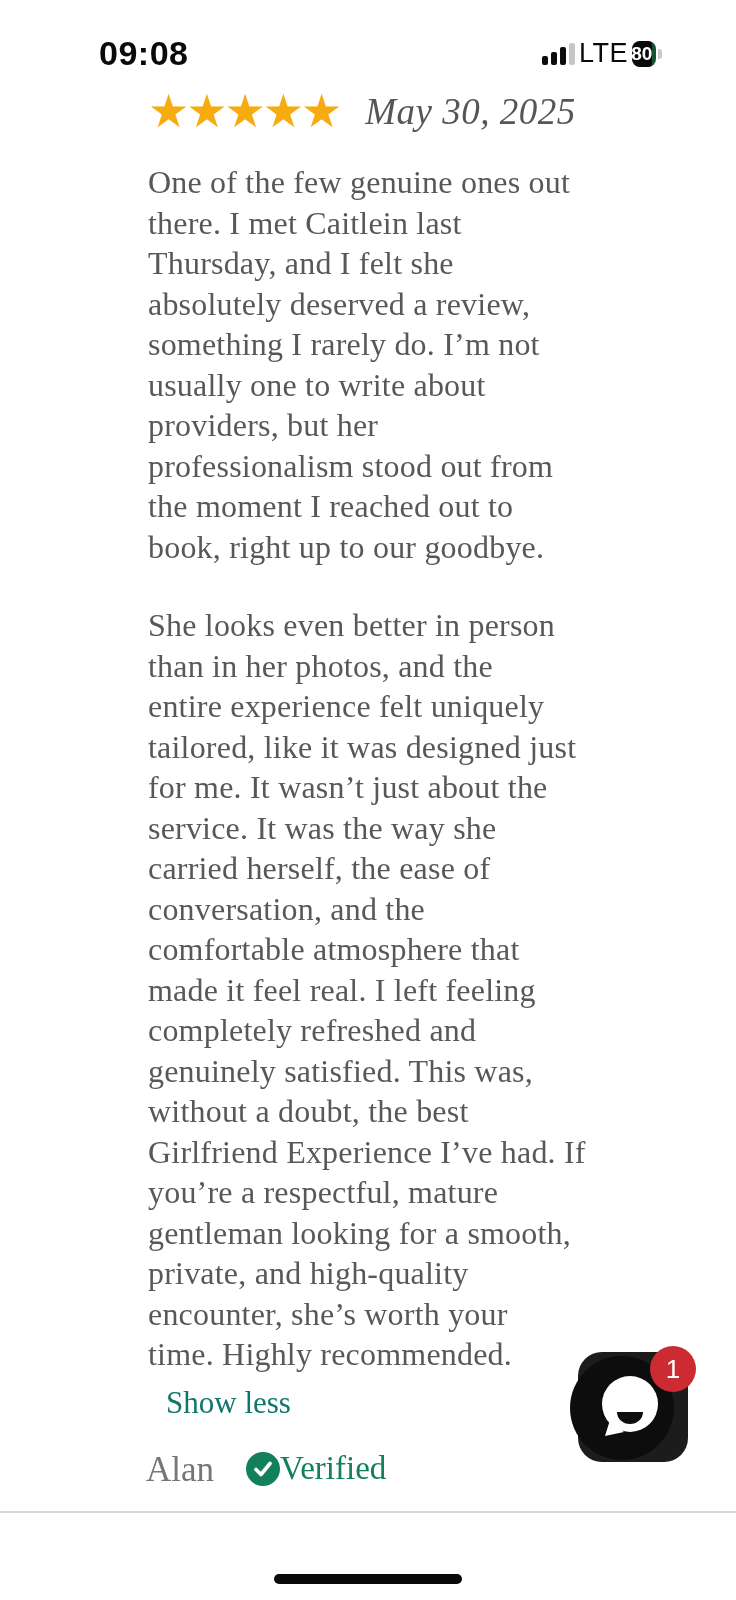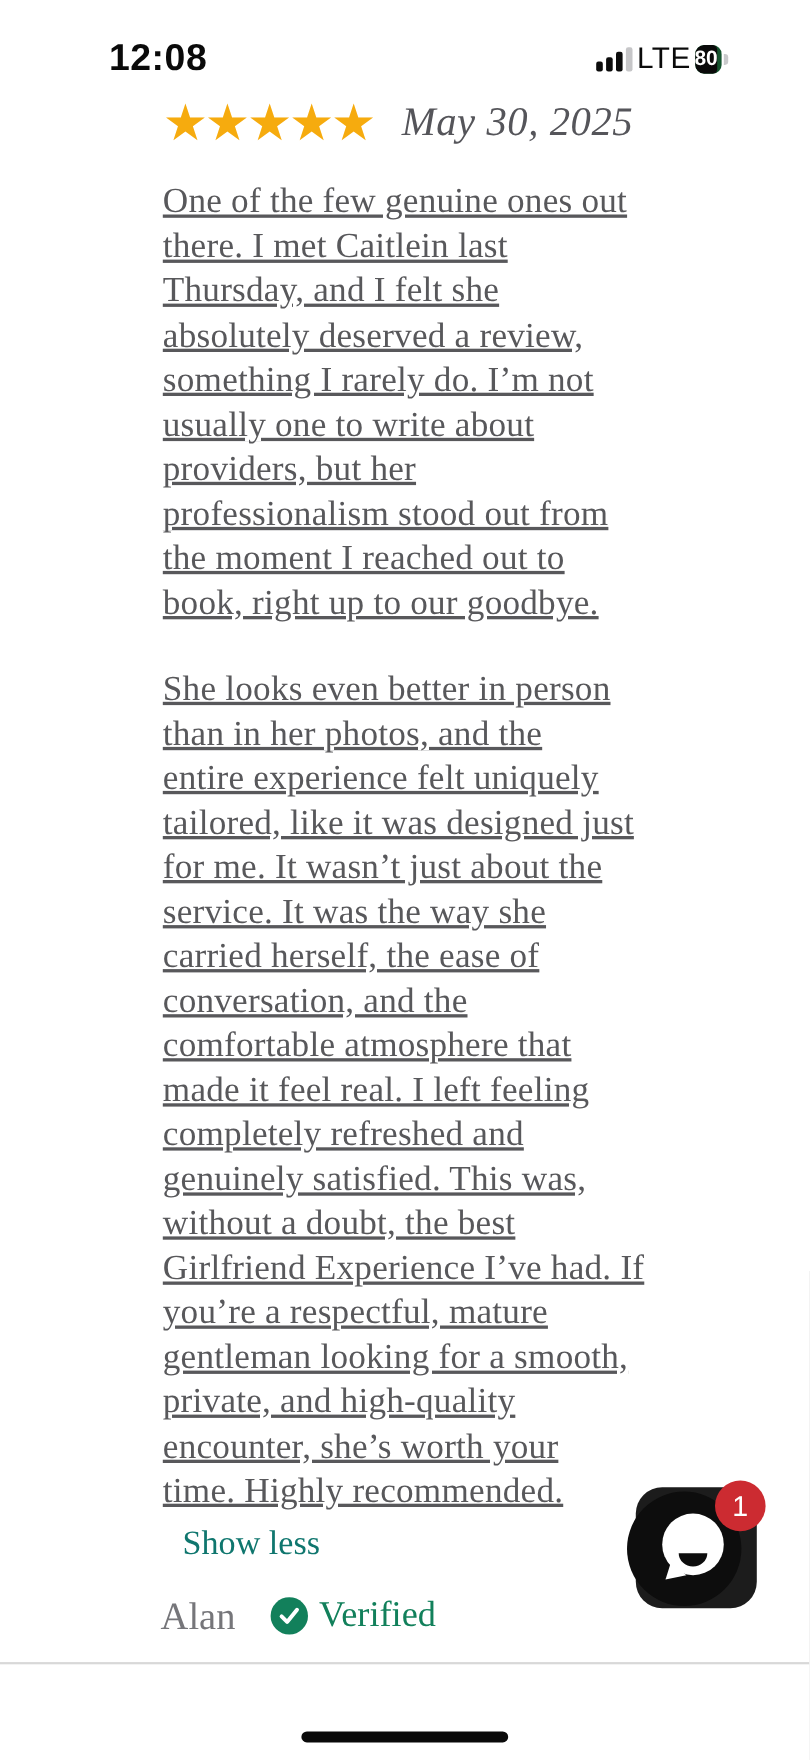--- a/index.html
+++ b/index.html
@@ -62,36 +62,35 @@
   }
 
   
   .review-body {
     position:absolute; left:148px; top:162px; right:120px;
     color:#58585b;
   }
   .review-body p {
     font-size:32px; line-height:40.5px; letter-spacing:0.2px;
     white-space:pre-line;
-    text-decoration:underline;
   }
   .review-body p + p { margin-top:38px; }
   .show-less {
     display:inline-block; margin:10px 0 0 18px;
     font-size:31px; color:#0f766e; cursor:pointer;
     background:none; border:none; font-family:"Liberation Serif", serif;
   }
 
   
   .reviewer-row {
     position:absolute; left:146px; top:1450px;
     display:flex; align-items:flex-start; gap:18px;
   }
   .reviewer-name { font-size:35px; color:#76767a; }
-  .verified-wrap { display:flex; align-items:center; gap:10px; margin-left:14px; }
+  .verified-wrap { display:flex; align-items:center; margin-left:14px; }
   .verified-badge {
     width:34px; height:34px; border-radius:50%; background:#12805B;
     display:flex; align-items:center; justify-content:center;
   }
   .verified-badge svg { display:block; }
   .verified-label { font-size:33px; color:#12805B; }
 
   
   .chat-widget {
     position:absolute; left:578px; top:1352px; width:110px; height:110px;
@@ -125,21 +124,21 @@
   .home-indicator {
     position:absolute; left:274px; top:61px; width:188px; height:10px;
     border-radius:5px; background:#0a0a0a;
   }
 </style>
 </head>
 <body>
 
 <div class="phone">
 
-  <div class="status-time">12:08</div>
+  <div class="status-time">09:08</div>
   <div class="status-right">
     <div class="signal-bars">
         <i></i>
         <i></i>
         <i></i>
         <i></i>
       </div>
     <div class="lte">LTE</div>
     <div class="battery">
       <div class="battery-body">

